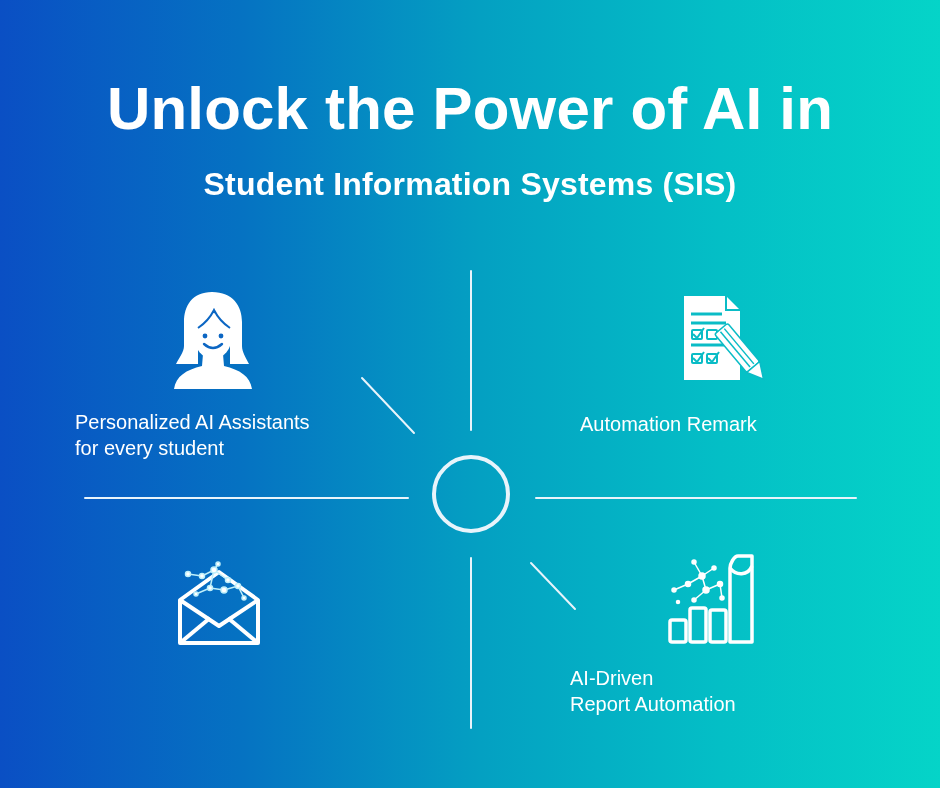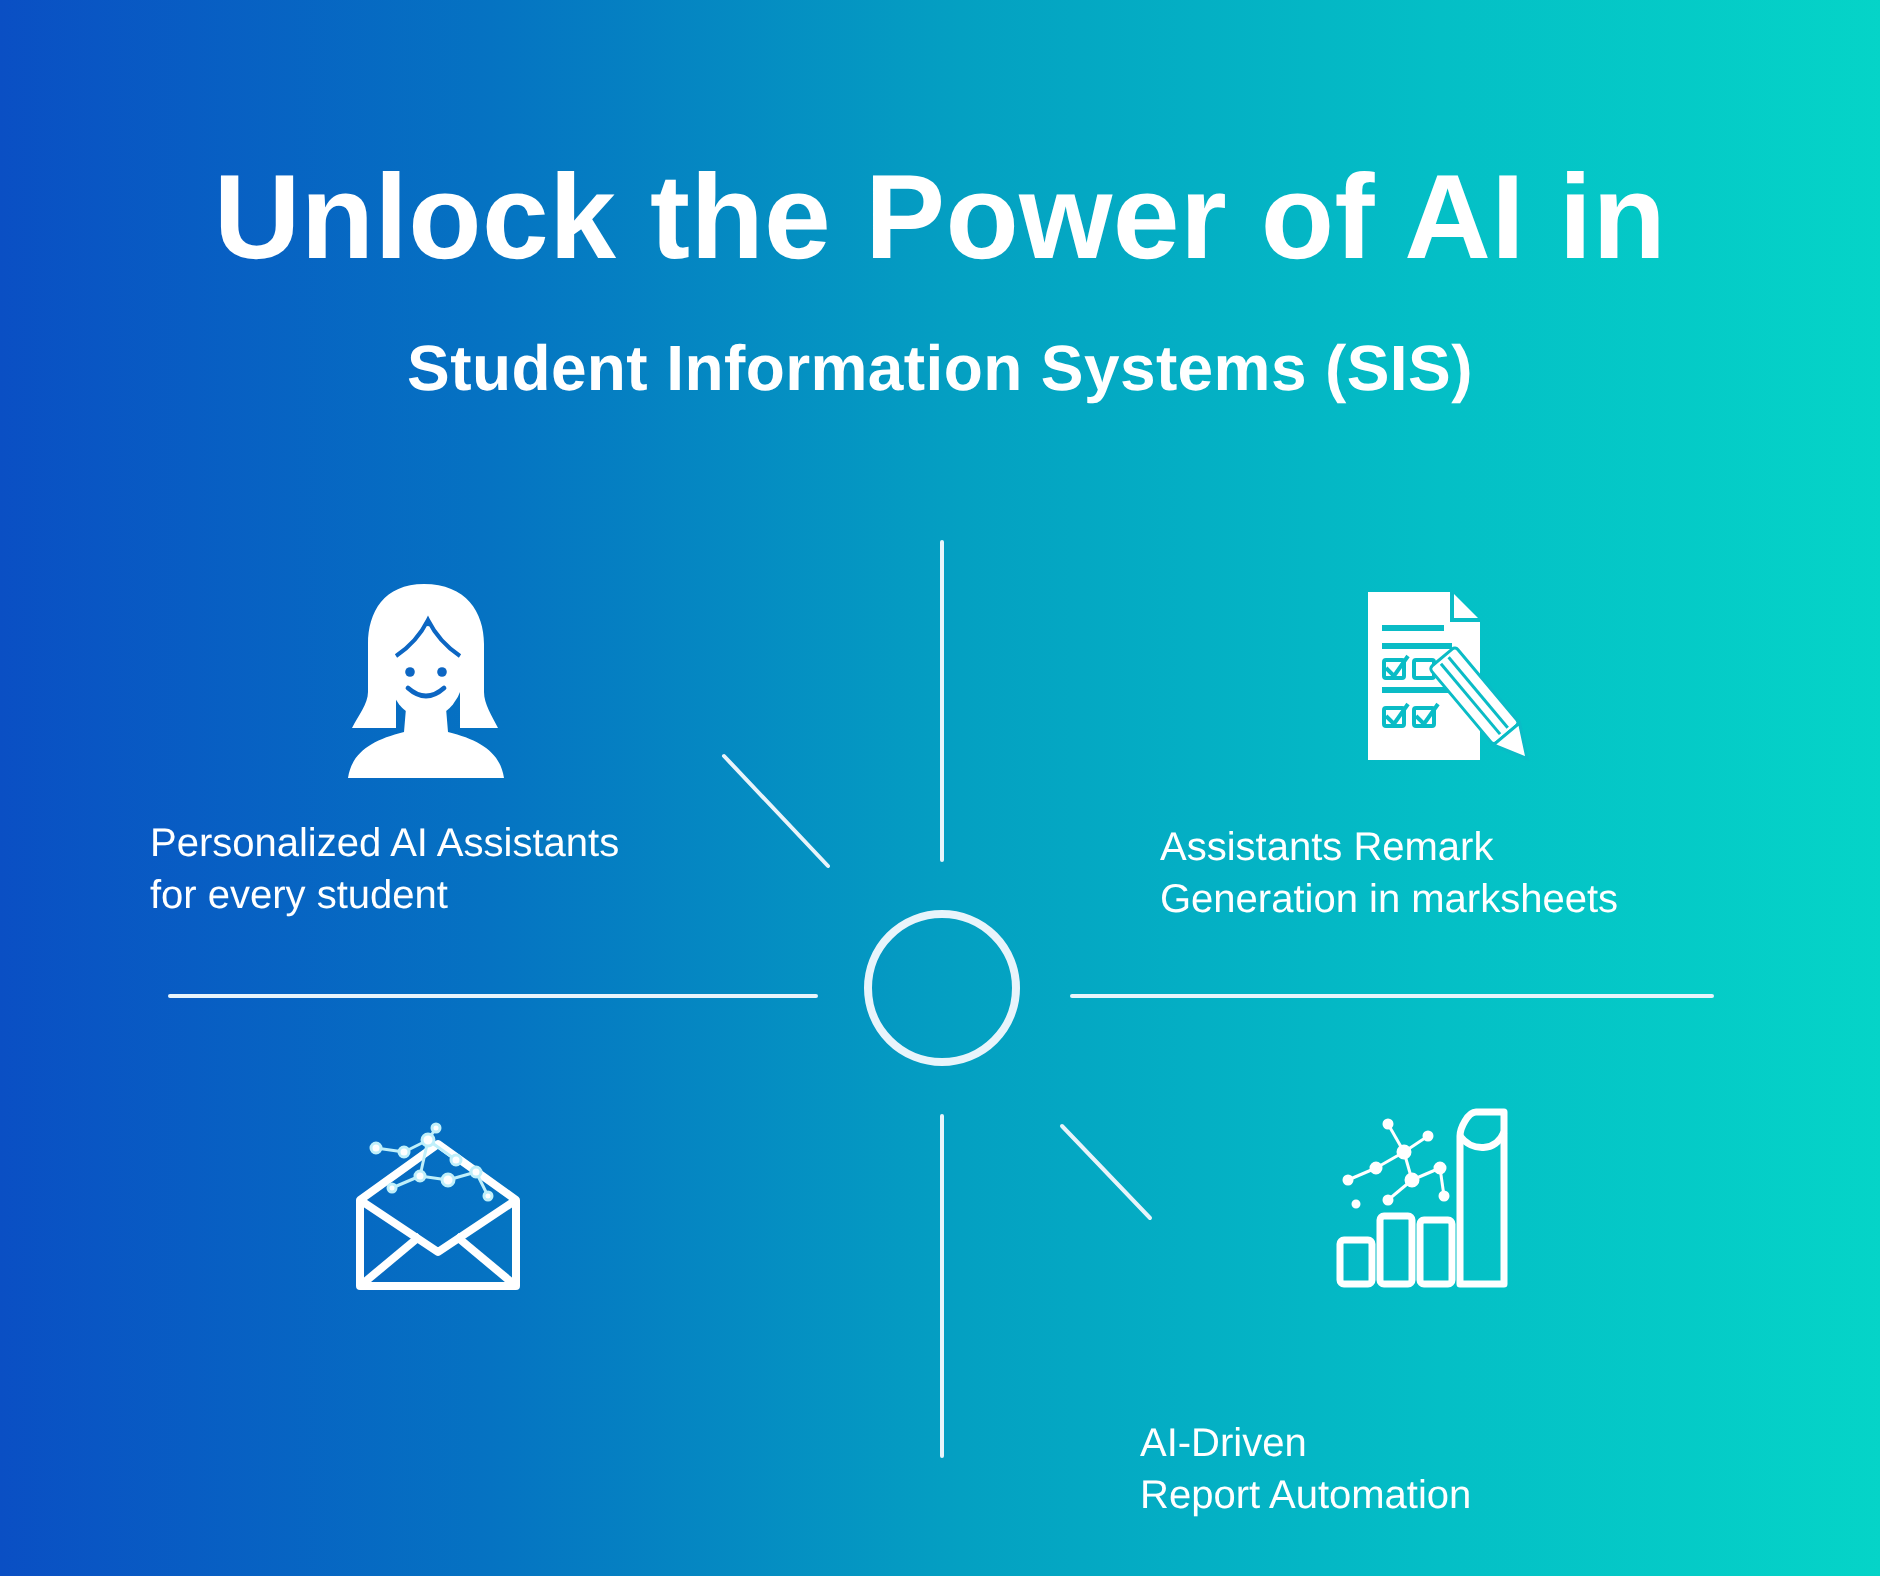--- a/index.html
+++ b/index.html
@@ -91,22 +91,21 @@
     </g>
 
     <g transform="rotate(-40 60 60)">
       <rect x="52" y="30" width="17" height="50" rx="2" fill="#ffffff" stroke="#0abcc6" stroke-width="1.5"></rect>
       <line x1="58" y1="32" x2="58" y2="78" stroke="#0abcc6" stroke-width="1.5"></line>
       <line x1="63" y1="32" x2="63" y2="78" stroke="#0abcc6" stroke-width="1.5"></line>
       <path d="M52 80 L69 80 L60.5 96 Z" fill="#ffffff" stroke="#0abcc6" stroke-width="1.5"></path>
     </g>
   </svg>
   <div class="feature-label" style="left:580px;top:411px;width:290px;">
-    <span>Assistants Remark</span>
-    <span>Generation in marksheets</span>
+    <span>Automation Remark</span>
   </div>
 
   <svg class="feature-icon" style="left:176px;top:560px" width="86" height="86" viewBox="0 0 86 86">
     <g fill="none" stroke="#ffffff" stroke-width="4" stroke-linejoin="round">
       <path d="M4 40 L43 12 L82 40 L82 83 L4 83 Z"></path>
       <path d="M4 40 L43 66 L82 40"></path>
       <path d="M4 83 L34 58"></path>
       <path d="M82 83 L52 58"></path>
     </g>
     <g stroke="#bfeffa" stroke-width="1.5" fill="#ffffff">
@@ -154,18 +153,18 @@
       <circle cx="38" cy="26" r="3"></circle>
       <circle cx="42" cy="40" r="3"></circle>
       <circle cx="56" cy="34" r="2.5"></circle>
       <circle cx="50" cy="18" r="2"></circle>
       <circle cx="30" cy="12" r="2"></circle>
       <circle cx="30" cy="50" r="2"></circle>
       <circle cx="58" cy="48" r="2"></circle>
       <circle cx="14" cy="52" r="1.5"></circle>
     </g>
   </svg>
-  <div class="feature-label" style="left:570px;top:665px;width:260px;margin-top:44px;">
+  <div class="feature-label" style="left:570px;top:665px;width:260px;">
     <span>AI-Driven</span>
     <span>Report Automation</span>
   </div>
 
 </div>
 
 </body></html>

